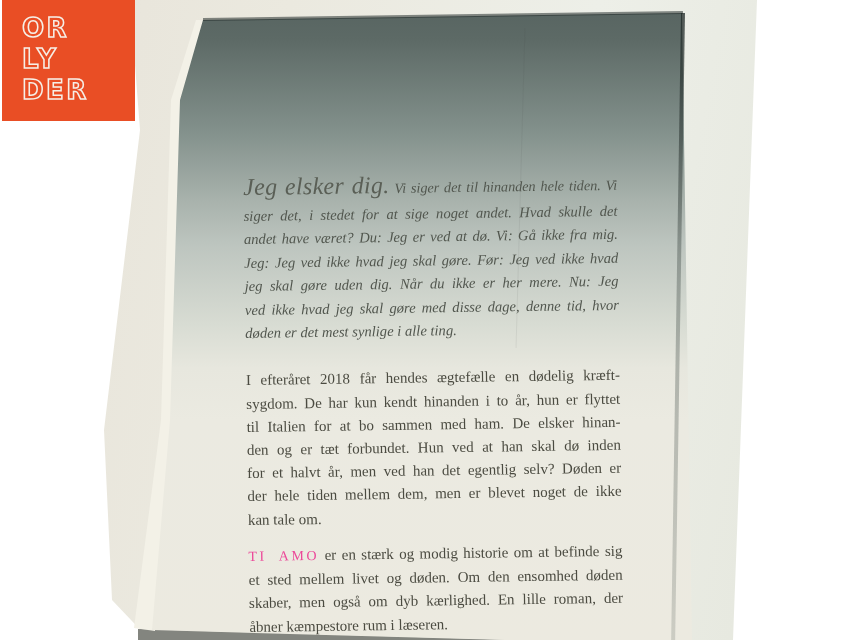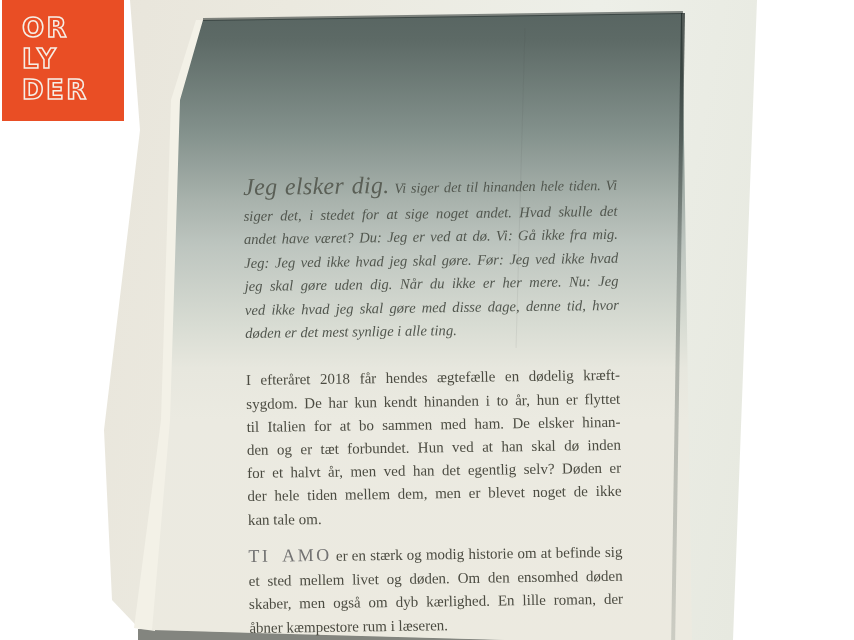--- a/index.html
+++ b/index.html
@@ -52,24 +52,24 @@
     color:#4b4b41;
   }
   .ln{text-align:justify;text-align-last:justify;white-space:normal;}
   .ln.last{text-align:left;text-align-last:left;}
   .intro{font-style:italic;font-size:14.6px;line-height:23.4px;color:#51564e;margin:0 0 24px 0;}
   .intro .ln0{line-height:30px;}
   .intro .lead{font-size:24px;letter-spacing:.3px;color:#5a5f56;}
   .intro .ln0 .rest{font-size:14.2px;}
   .para{font-size:15px;line-height:23.2px;margin:0 0 13px 0;color:#4b4b41;}
   .blurb{font-size:15px;line-height:23.8px;margin:0;color:#4b4b41;}
-  .blurb .lead{font-size:18px;letter-spacing:2.6px;word-spacing:5px;color:#737373;font-family:Liberation Serif, serif;}
+  .blurb .lead{font-size:14px;letter-spacing:2.6px;word-spacing:5px;color:#ec4899;font-family:Liberation Serif, serif;}
   
   .logo{
-    position:absolute;left:2px;top:0;width:122px;height:121px;
+    position:absolute;left:2px;top:0;width:133px;height:121px;
     background:#e94e25;box-sizing:border-box;padding:13px 0 0 20px;
     font-family:"DejaVu Sans",sans-serif;font-weight:700;
     font-size:26px;line-height:31px;letter-spacing:2.5px;
     color:transparent;-webkit-text-stroke:1.5px #f6efe7;
   }
   @supports not (-webkit-text-stroke:1px #fff){
     .logo{color:#f6efe7;}
   }
   .logo div{margin:0;padding:0;}
 </style>

